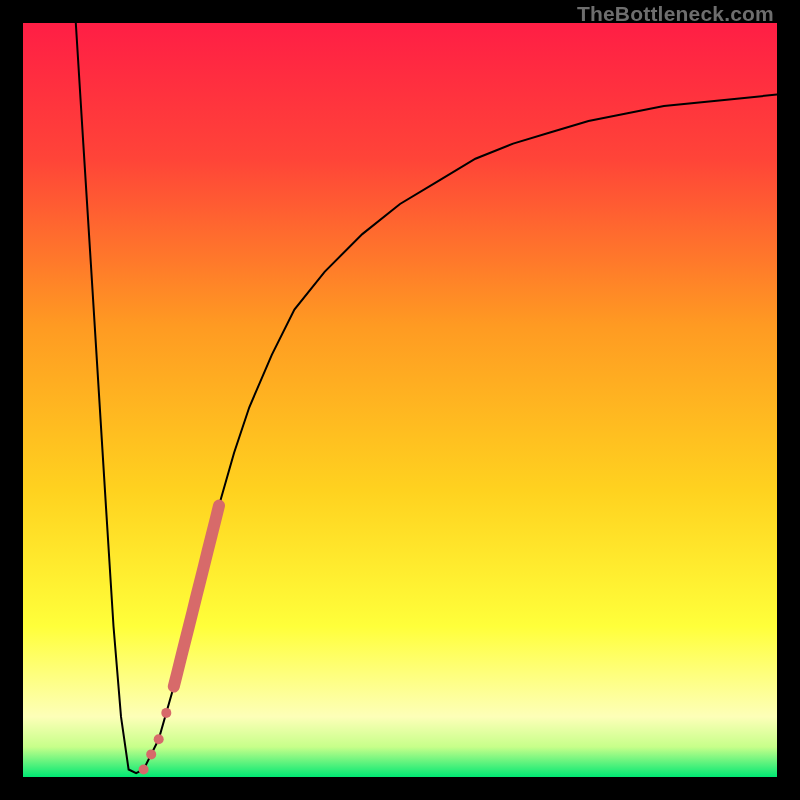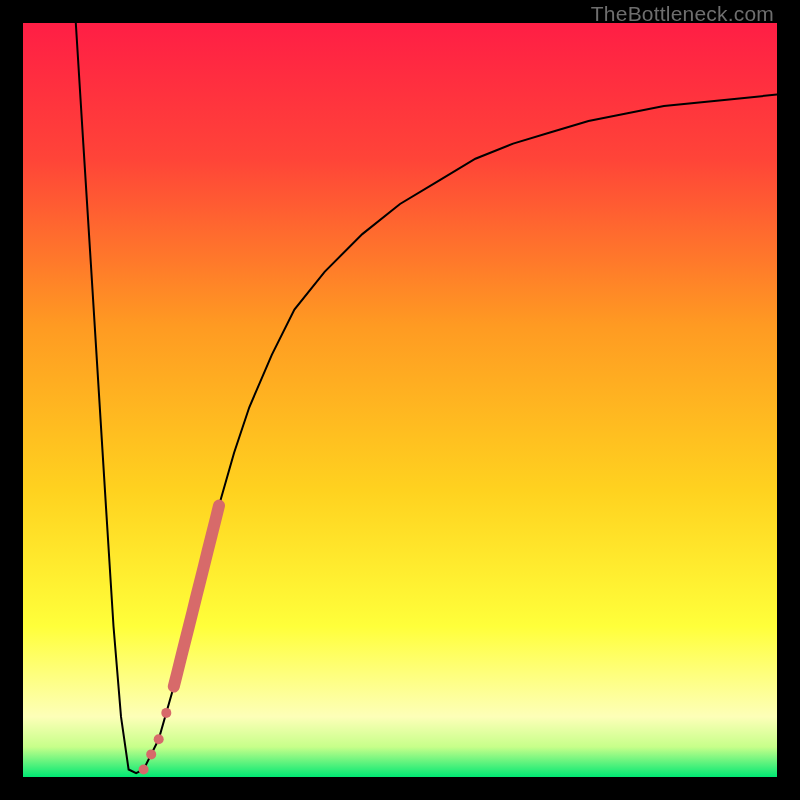--- a/index.html
+++ b/index.html
@@ -25,21 +25,21 @@
     top: 0;
     width: 754px;
     height: 754px;
   }
   .watermark {
     position: absolute;
     top: 2px;
     right: 26px;
     color: #6e6e6e;
     font-size: 21px;
-    font-weight: 400;
+    font-weight: 700;
     letter-spacing: 0.2px;
   }
 </style>
 </head>
 <body>
 
 <div class="chart-frame">
   <svg class="plot-area" viewBox="0 0 754 754" preserveAspectRatio="none">
     <defs>
       <linearGradient id="bg-grad" x1="0" y1="0" x2="0" y2="1">

